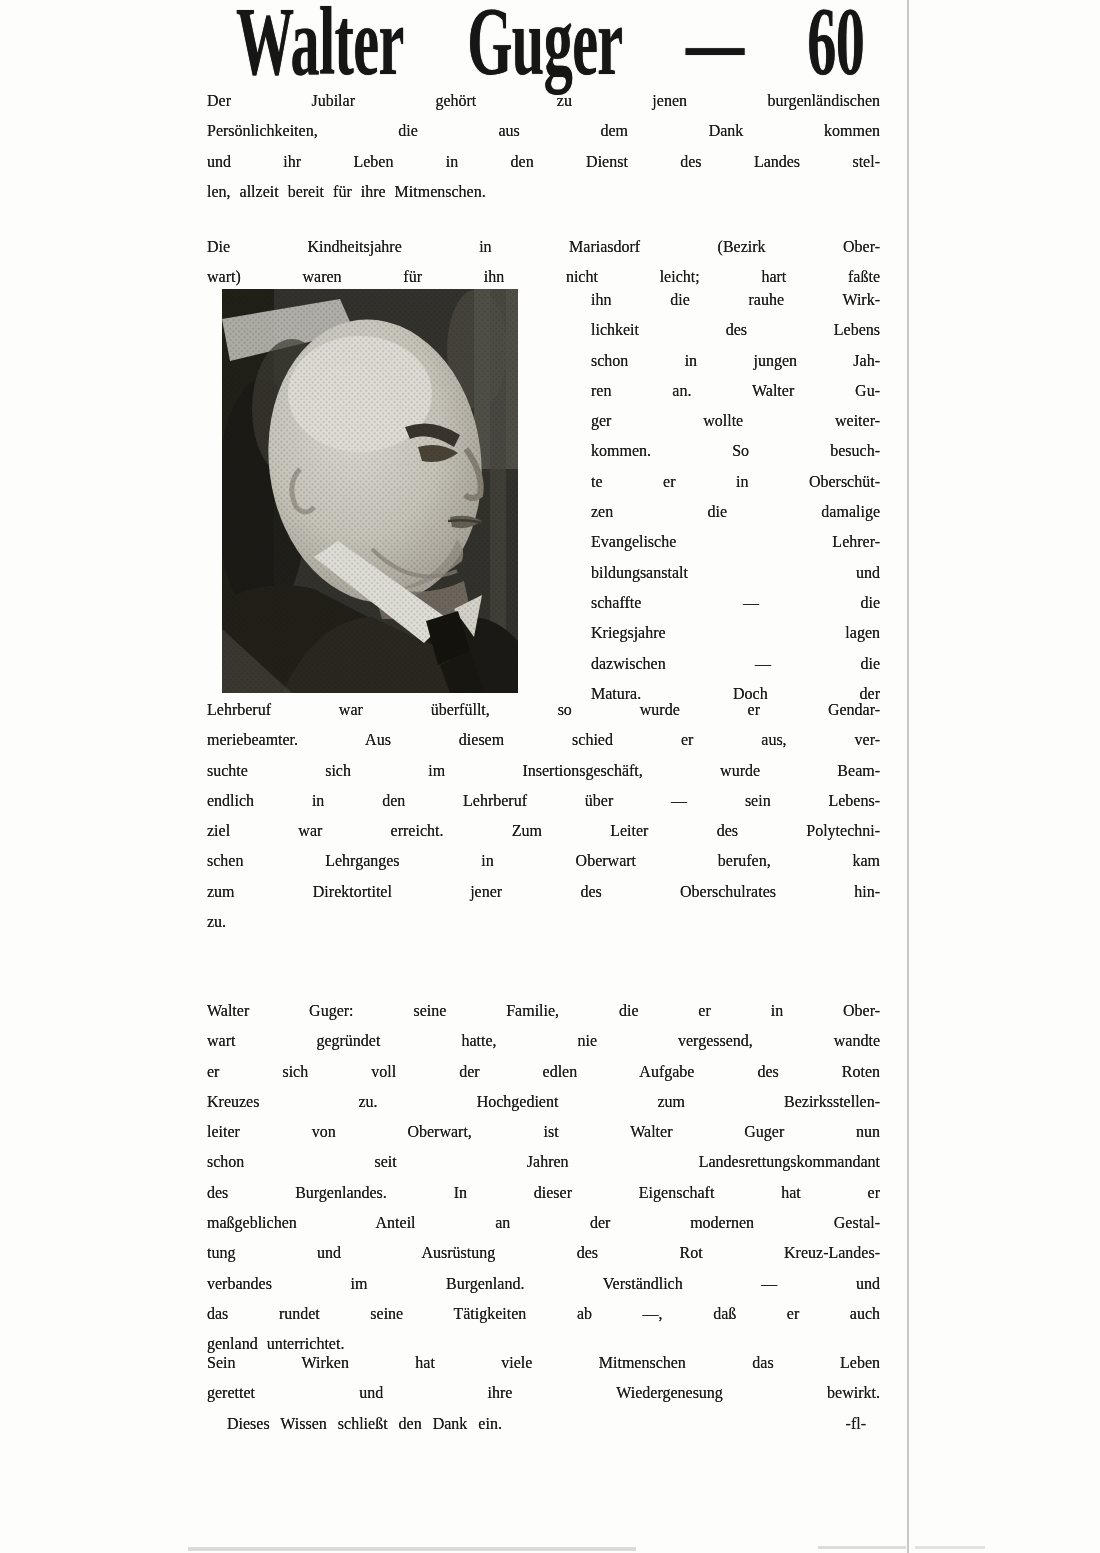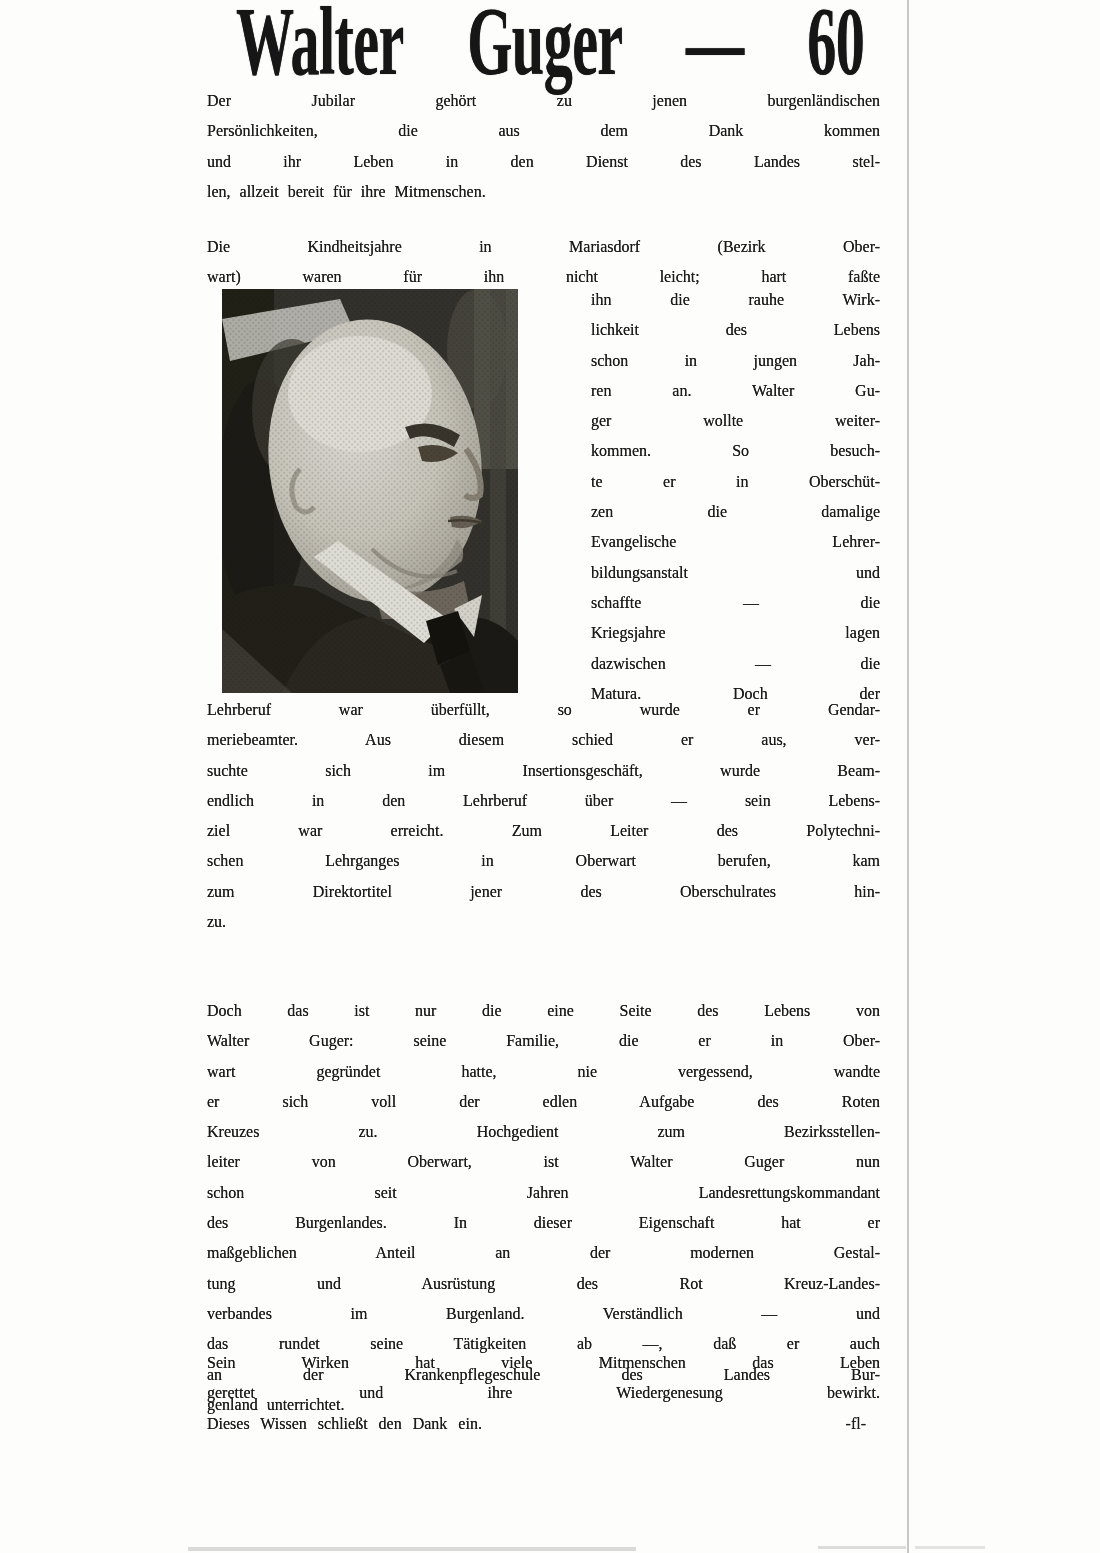--- a/index.html
+++ b/index.html
@@ -43,21 +43,21 @@
   .b-photocol{top:285px;font-family:Liberation Serif, serif;}
   .b-career{top:695px;}
   .b-redcross{top:996px;}
   .b-closing{top:1348px;}
 
   .closing-last{
     display:flex;justify-content:space-between;align-items:baseline;
     line-height:30.3px;padding-right:14px;
     text-shadow:0 0 .6px rgba(25,25,25,.85);
   }
-  .closing-last .main{word-spacing:7px;white-space:nowrap;}
+  .closing-last .main{word-spacing:7px;white-space:nowrap;margin-left:20px;}
   .closing-last .sig{white-space:nowrap;}
 
   
   .photo{position:absolute;left:222px;top:289px;width:296px;height:404px;}
   .photo svg{display:block;width:296px;height:404px;}
 </style>
 </head>
 <body>
 
 <div class="page">
@@ -173,33 +173,31 @@
       <div class="line">meriebeamter. Aus diesem schied er aus, ver-</div>
       <div class="line">suchte sich im Insertionsgeschäft, wurde Beam-</div>
       <div class="line">endlich in den Lehrberuf über — sein Lebens-</div>
       <div class="line">ziel war erreicht. Zum Leiter des Polytechni-</div>
       <div class="line">schen Lehrganges in Oberwart berufen, kam</div>
       <div class="line">zum Direktortitel jener des Oberschulrates hin-</div>
       <div class="line left">zu.</div>
     </div>
 
   <div class="tblock b-redcross">
-      <div class="line">Doch das ist nur die eine Seite des Lebens von</div>
       <div class="line">Walter Guger: seine Familie, die er in Ober-</div>
       <div class="line">wart gegründet hatte, nie vergessend, wandte</div>
       <div class="line">er sich voll der edlen Aufgabe des Roten</div>
       <div class="line">Kreuzes zu. Hochgedient zum Bezirksstellen-</div>
       <div class="line">leiter von Oberwart, ist Walter Guger nun</div>
       <div class="line">schon seit Jahren Landesrettungskommandant</div>
       <div class="line">des Burgenlandes. In dieser Eigenschaft hat er</div>
       <div class="line">maßgeblichen Anteil an der modernen Gestal-</div>
       <div class="line">tung und Ausrüstung des Rot Kreuz-Landes-</div>
       <div class="line">verbandes im Burgenland. Verständlich — und</div>
       <div class="line">das rundet seine Tätigkeiten ab —, daß er auch</div>
-      <div class="line">an der Krankenpflegeschule des Landes Bur-</div>
       <div class="line left">genland unterrichtet.</div>
     </div>
 
   <div class="tblock b-closing">
     <div>
         <div class="line">Sein Wirken hat viele Mitmenschen das Leben</div>
         <div class="line">gerettet und ihre Wiedergenesung bewirkt.</div>
       </div>
     <div class="closing-last">
       <span class="main">Dieses Wissen schließt den Dank ein.</span>

